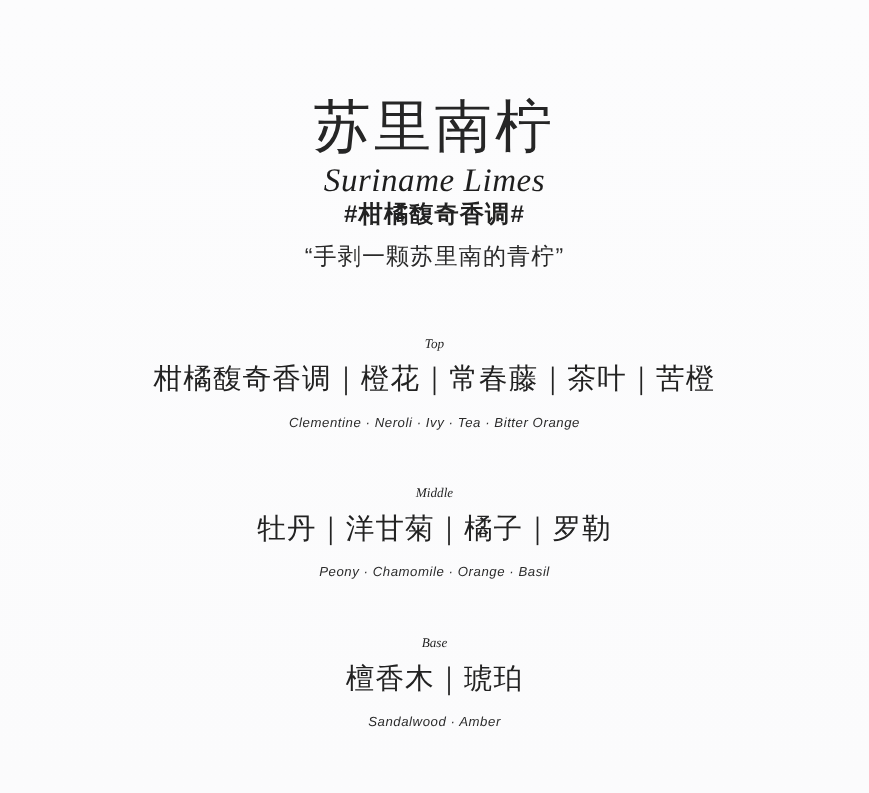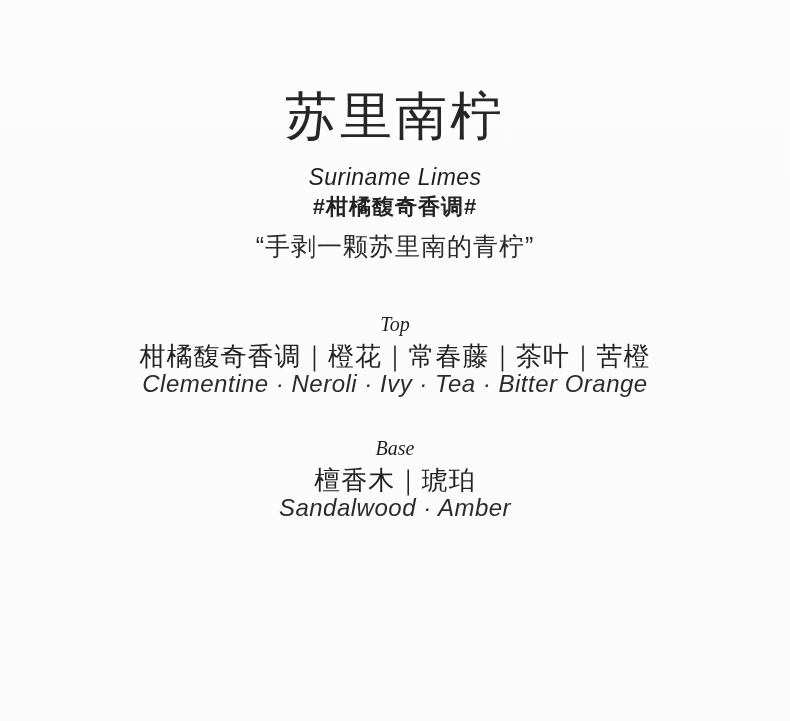--- a/index.html
+++ b/index.html
@@ -30,71 +30,71 @@
   .title-cn {
     font-size: 52px;
     font-weight: 500;
     line-height: 56px;
     letter-spacing: 3px;
     color: #262626;
     font-family: "Liberation Sans", sans-serif;
   }
 
   .title-en {
-    margin-top: 16px;
-    font-size: 23px;
+    margin-top: 4px;
+    font-size: 30px;
     line-height: 34px;
     font-style: italic;
     font-weight: 500;
     letter-spacing: 0.5px;
     color: #1e1e1e;
-    font-family: Liberation Sans, sans-serif;
+    font-family: Liberation Serif, serif;
   }
 
   .tagline {
     font-size: 22px;
     line-height: 26px;
     font-weight: 700;
     letter-spacing: 1px;
     color: #222222;
   }
 
   .quote {
     margin-top: 10px;
-    font-size: 25px;
+    font-size: 21px;
     line-height: 32px;
     font-weight: 400;
     letter-spacing: 1px;
     color: #2a2a2a;
   }
 
   .note-section { margin-top: 42px; }
   .note-section.first { margin-top: 52px; }
 
   .note-label {
-    font-size: 20px;
+    font-size: 12px;
     line-height: 20px;
     font-style: italic;
     font-weight: 500;
     color: #1f1f1f;
     font-family: "Liberation Serif", "DejaVu Serif", serif;
   }
 
   .note-cn {
     margin-top: 6px;
     font-size: 26px;
     line-height: 32px;
     font-weight: 500;
     letter-spacing: 1px;
     color: #222222;
   }
 
   .note-en {
-    margin-top: 0;
-    font-size: 24px;
+    margin-top: 12px;
+    font-size: 12px;
     line-height: 24px;
     font-style: italic;
     font-weight: 400;
     letter-spacing: 0.5px;
     color: #2b2b2b;
     font-family: "Liberation Sans", sans-serif;
   }
 </style>
 </head>
 <body>
@@ -108,20 +108,25 @@
   <div class="tagline">#柑橘馥奇香调#</div>
 
   <div class="quote">“手剥一颗苏里南的青柠”</div>
 
   <section class="note-section first">
     <div class="note-label">Top</div>
     <div class="note-cn">柑橘馥奇香调｜橙花｜常春藤｜茶叶｜苦橙</div>
     <div class="note-en">Clementine · Neroli · Ivy · Tea · Bitter Orange</div>
   </section>
 
+  <section class="note-section">
+    <div class="note-label">Middle</div>
+    <div class="note-cn">牡丹｜洋甘菊｜橘子｜罗勒</div>
+    <div class="note-en">Peony · Chamomile · Orange · Basil</div>
+  </section>
 
   <section class="note-section">
     <div class="note-label">Base</div>
     <div class="note-cn">檀香木｜琥珀</div>
     <div class="note-en">Sandalwood · Amber</div>
   </section>
 
 </div>
 
 </body></html>

